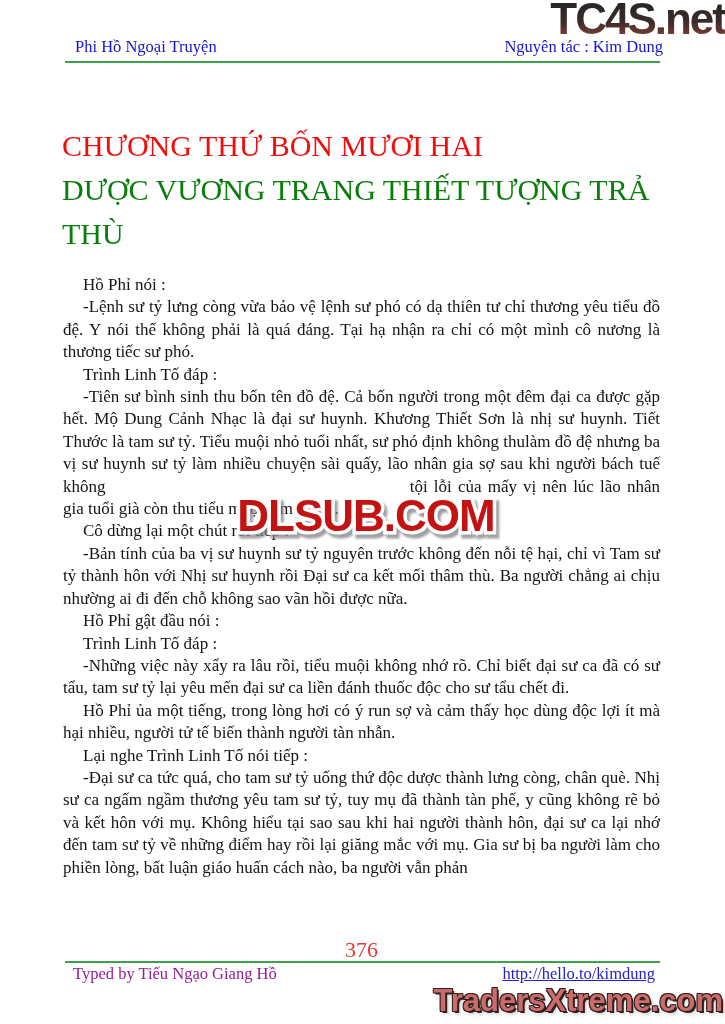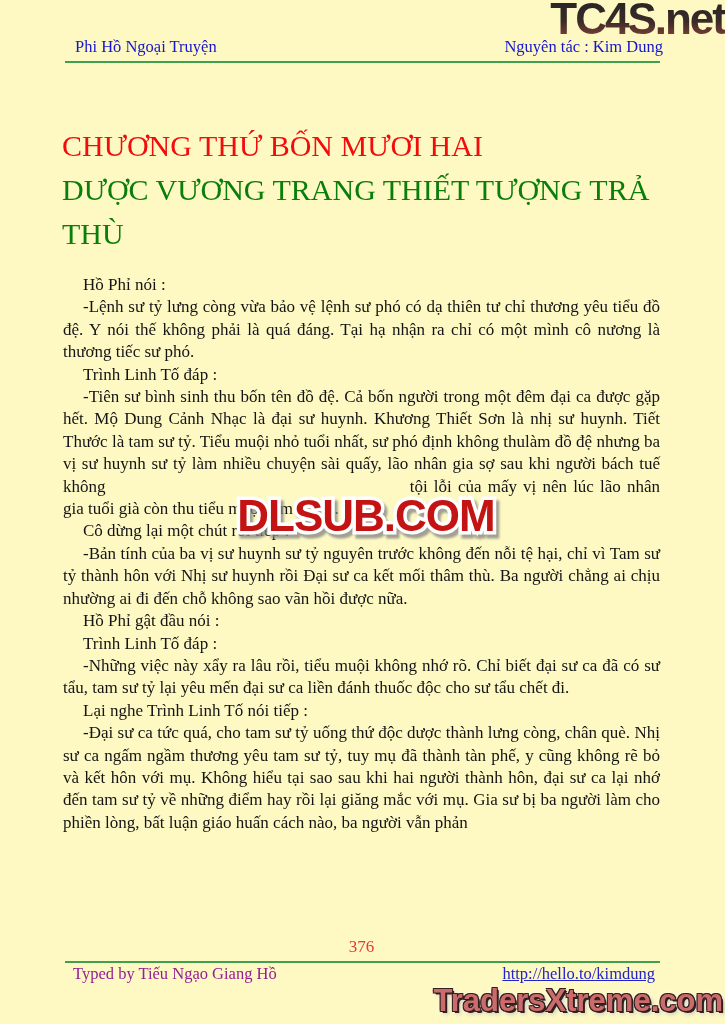--- a/index.html
+++ b/index.html
@@ -1,18 +1,18 @@
 <!DOCTYPE html>
 <html><head>
 <meta charset="utf-8">
 <style>
   html,body{margin:0;padding:0;background:#888;}
   .page{
     position:relative;width:725px;height:1024px;margin:0 auto;
-    background:#fef9c3;overflow:hidden;
+    background:#ffffff;overflow:hidden;
     font-family:"Liberation Serif", serif;
   }
   
   .header-left{
     position:absolute;left:75px;top:37px;font-size:16.5px;color:#1515cc;
     white-space:nowrap;
   }
   .header-right{
     position:absolute;right:62px;top:37px;font-size:16.5px;color:#1515cc;
     white-space:nowrap;
@@ -59,21 +59,21 @@
   }
   .watermark::before{
     content:attr(data-text);
     position:absolute;left:0;right:0;top:0;
     -webkit-text-stroke:7px #ffffff;
     z-index:-1;
   }
   
   .page-number{
     position:absolute;left:63px;top:937px;width:597px;
-    text-align:center;font-size:17px;color:#e23b3b;
+    text-align:center;font-size:22px;color:#e23b3b;
   }
   .footer-left{
     position:absolute;left:73px;top:964px;font-size:16.5px;color:#941e94;
     white-space:nowrap;
   }
   .footer-link{
     position:absolute;right:70px;top:964px;font-size:16.5px;color:#2222cc;
     text-decoration:underline;white-space:nowrap;cursor:pointer;
   }
   .traders-logo{
@@ -107,20 +107,21 @@
   <div class="body-text">
       <p>Hồ Phỉ nói :</p>
       <p>-Lệnh sư tỷ lưng còng vừa bảo vệ lệnh sư phó có dạ thiên tư chỉ thương yêu tiểu đồ đệ. Y nói thế không phải là quá đáng. Tại hạ nhận ra chỉ có một mình cô nương là thương tiếc sư phó.</p>
       <p>Trình Linh Tố đáp :</p>
       <p><span>-Tiên sư bình sinh thu bốn tên đồ đệ. Cả bốn người trong một đêm đại ca được gặp hết. Mộ Dung Cảnh Nhạc là đại sư huynh. Khương Thiết Sơn là nhị sư huynh. Tiết Thước là tam sư tỷ. Tiểu muội nhỏ tuổi nhất, sư phó định không thulàm đồ đệ nhưng ba vị sư huynh sư tỷ làm nhiều chuyện sài quấy, lão nhân gia sợ sau khi người bách tuế không </span><span class="wm-gap"></span><span> tội lỗi của mấy vị nên lúc lão nhân gia tuổi già còn thu tiểu muội làm ấu đồ.</span></p>
       <p>Cô dừng lại một chút rồi tiếp :</p>
       <p>-Bản tính của ba vị sư huynh sư tỷ nguyên trước không đến nỗi tệ hại, chỉ vì Tam sư tỷ thành hôn với Nhị sư huynh rồi Đại sư ca kết mối thâm thù. Ba người chẳng ai chịu nhường ai đi đến chỗ không sao vãn hồi được nữa.</p>
       <p>Hồ Phỉ gật đầu nói :</p>
       <p>Trình Linh Tố đáp :</p>
       <p>-Những việc này xẩy ra lâu rồi, tiểu muội không nhớ rõ. Chỉ biết đại sư ca đã có sư tẩu, tam sư tỷ lại yêu mến đại sư ca liền đánh thuốc độc cho sư tẩu chết đi.</p>
+      <p>Hồ Phỉ ủa một tiếng, trong lòng hơi có ý run sợ và cảm thấy học dùng độc lợi ít mà hại nhiều, người tử tế biến thành người tàn nhẫn.</p>
       <p>Lại nghe Trình Linh Tố nói tiếp :</p>
       <p>-Đại sư ca tức quá, cho tam sư tỷ uống thứ độc dược thành lưng còng, chân què. Nhị sư ca ngấm ngầm thương yêu tam sư tỷ, tuy mụ đã thành tàn phế, y cũng không rẽ bỏ và kết hôn với mụ. Không hiểu tại sao sau khi hai người thành hôn, đại sư ca lại nhớ đến tam sư tỷ về những điểm hay rồi lại giăng mắc với mụ. Gia sư bị ba người làm cho phiền lòng, bất luận giáo huấn cách nào, ba người vẫn phản</p>
     </div>
 
   <div class="watermark" data-text="DLSUB.COM">DLSUB.COM</div>
 
   <div class="page-number">376</div>
   <div class="hr-green hr-bottom"></div>
   <div class="footer-left">Typed by Tiếu Ngạo Giang Hồ</div>
   <a class="footer-link">http://hello.to/kimdung</a>

